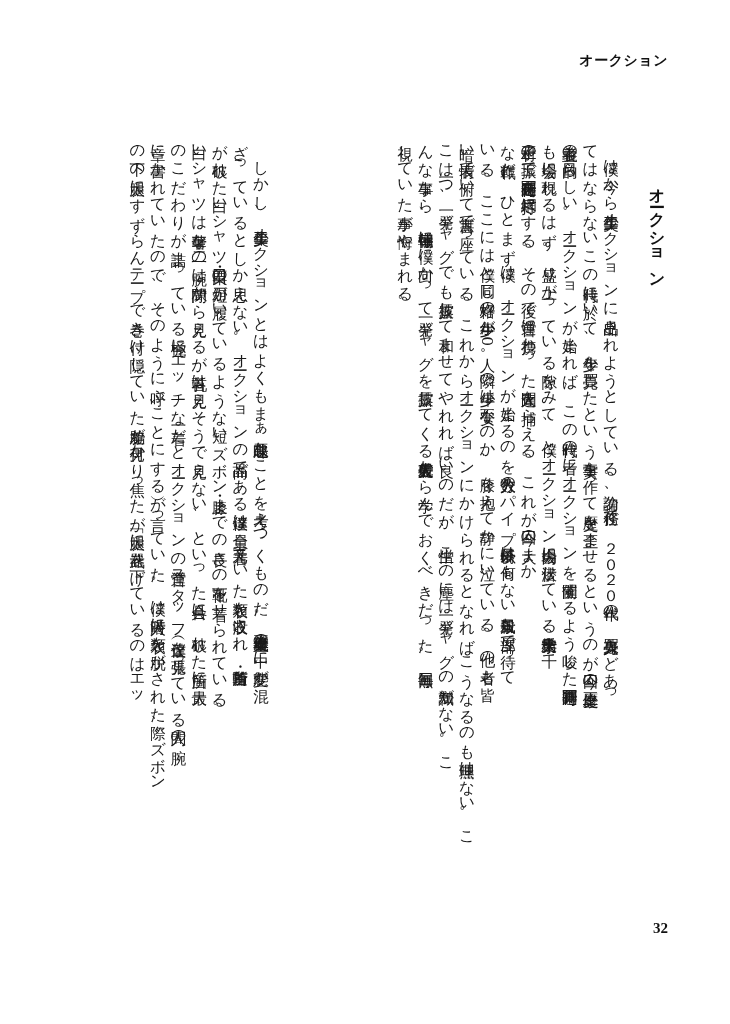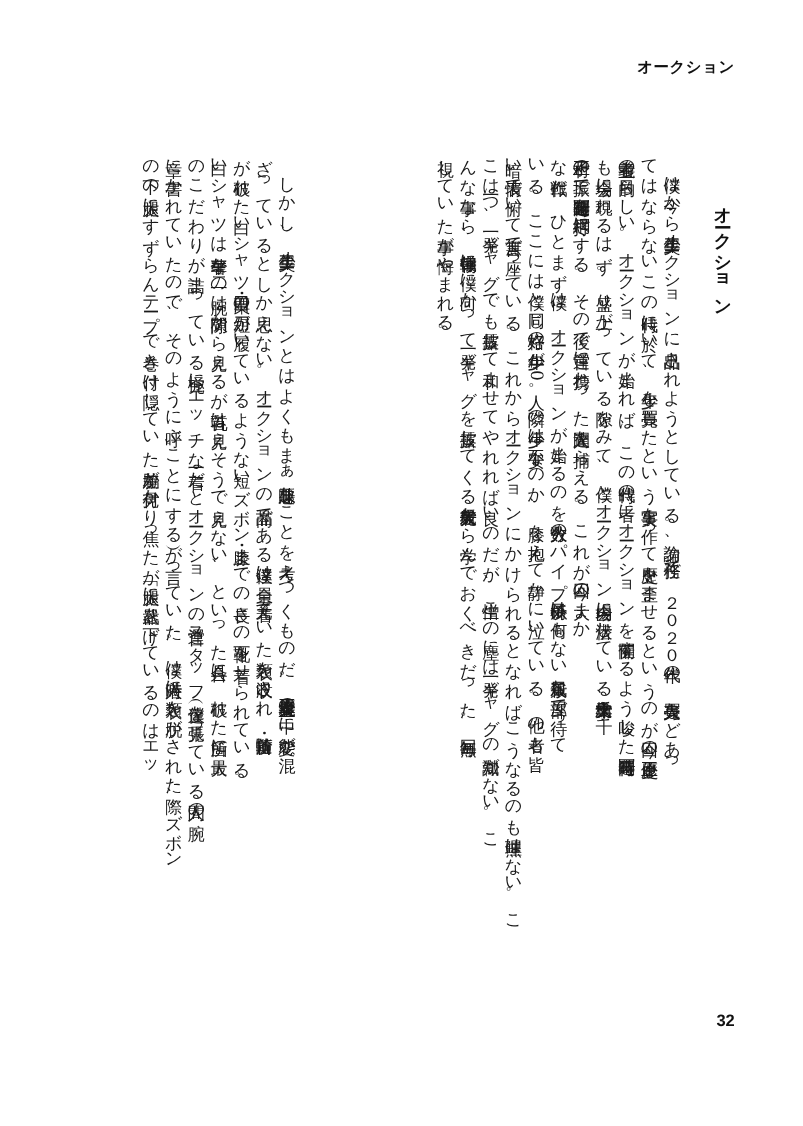--- a/index.html
+++ b/index.html
@@ -51,21 +51,21 @@
     display: block;
     white-space: nowrap;
   }
   .col.blank {
     min-height: 1px;
   }
   .page-number {
     position: absolute;
     top: 920px;
     right: 62px;
-    font-family: Liberation Sans, sans-serif;
+    font-family: Liberation Serif, serif;
     font-weight: bold;
     font-size: 15px;
     color: #111;
   }
 </style>
 </head>
 <body>
 
 <div class="running-header">オークション</div>
 

